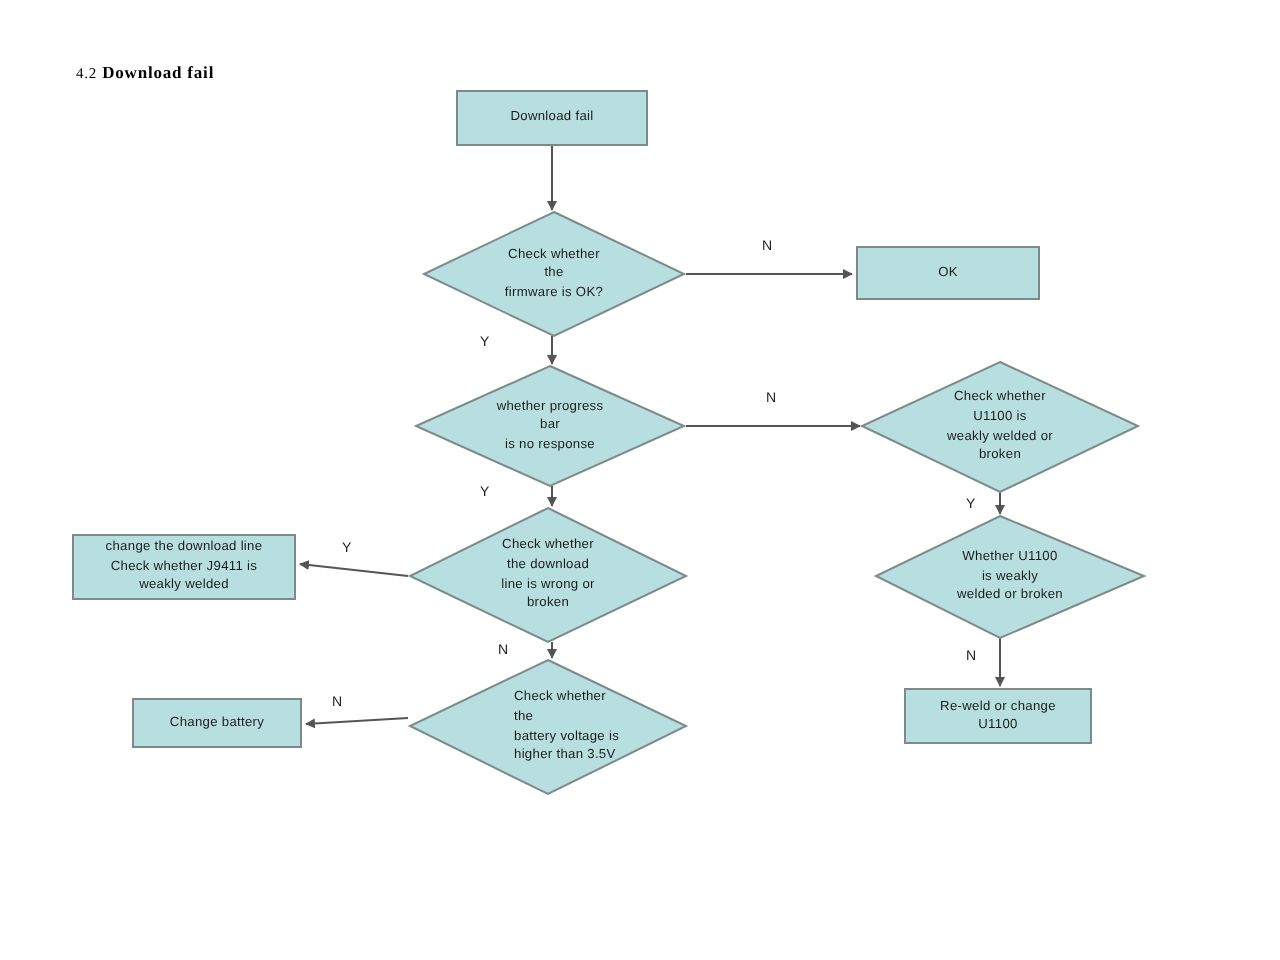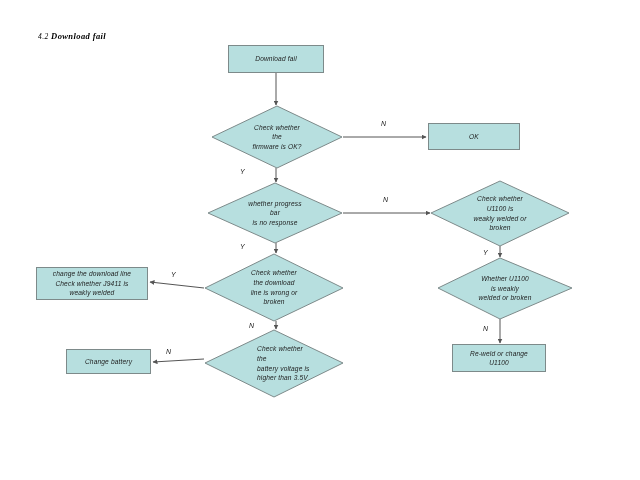--- a/index.html
+++ b/index.html
@@ -13,21 +13,20 @@
     position: relative;
     overflow: hidden;
     font-family: "Liberation Sans", sans-serif;
     color: #1a1a1a;
   }
   #canvas {
     position: absolute;
     left: 0; top: 0;
     width: 640px;
     height: 480px;
-    font-style: italic;
   }
   #svg-layer {
     position: absolute;
     left: 0; top: 0;
     width: 640px;
     height: 480px;
   }
   .title {
     position: absolute;
     left: 38px;

